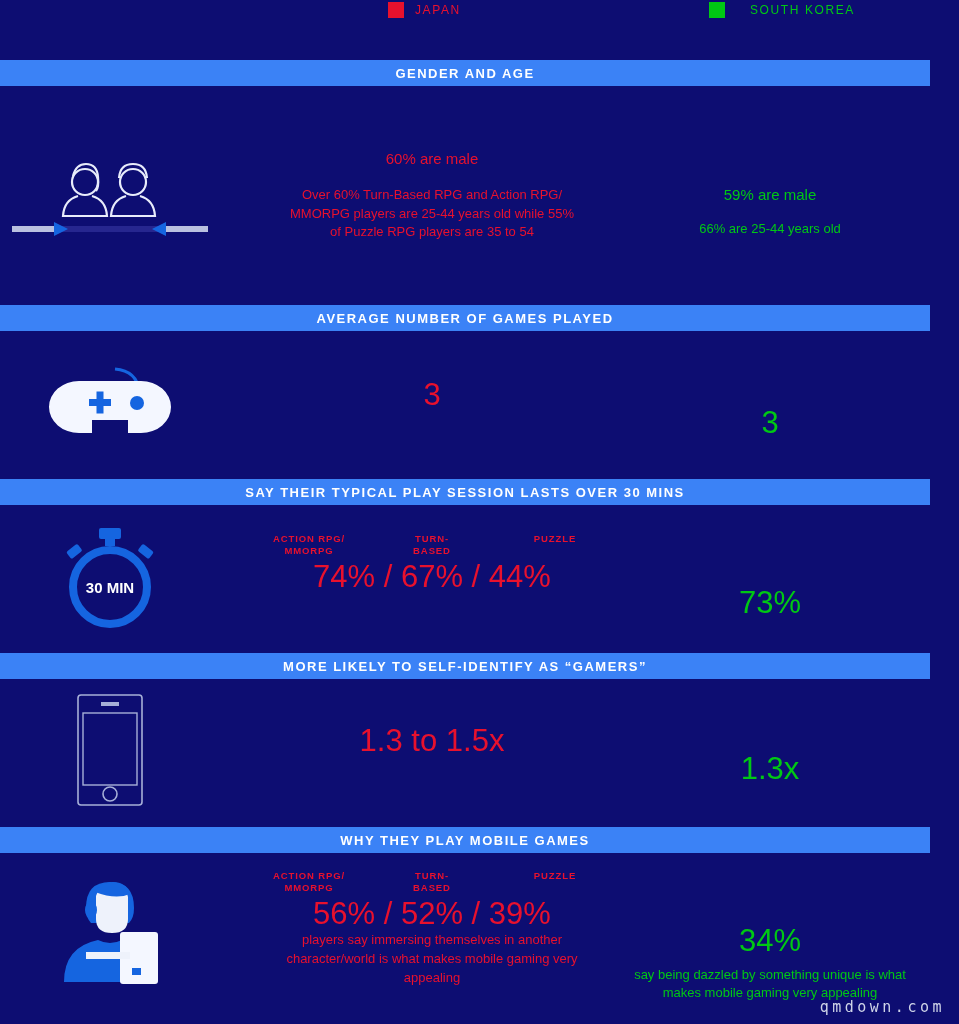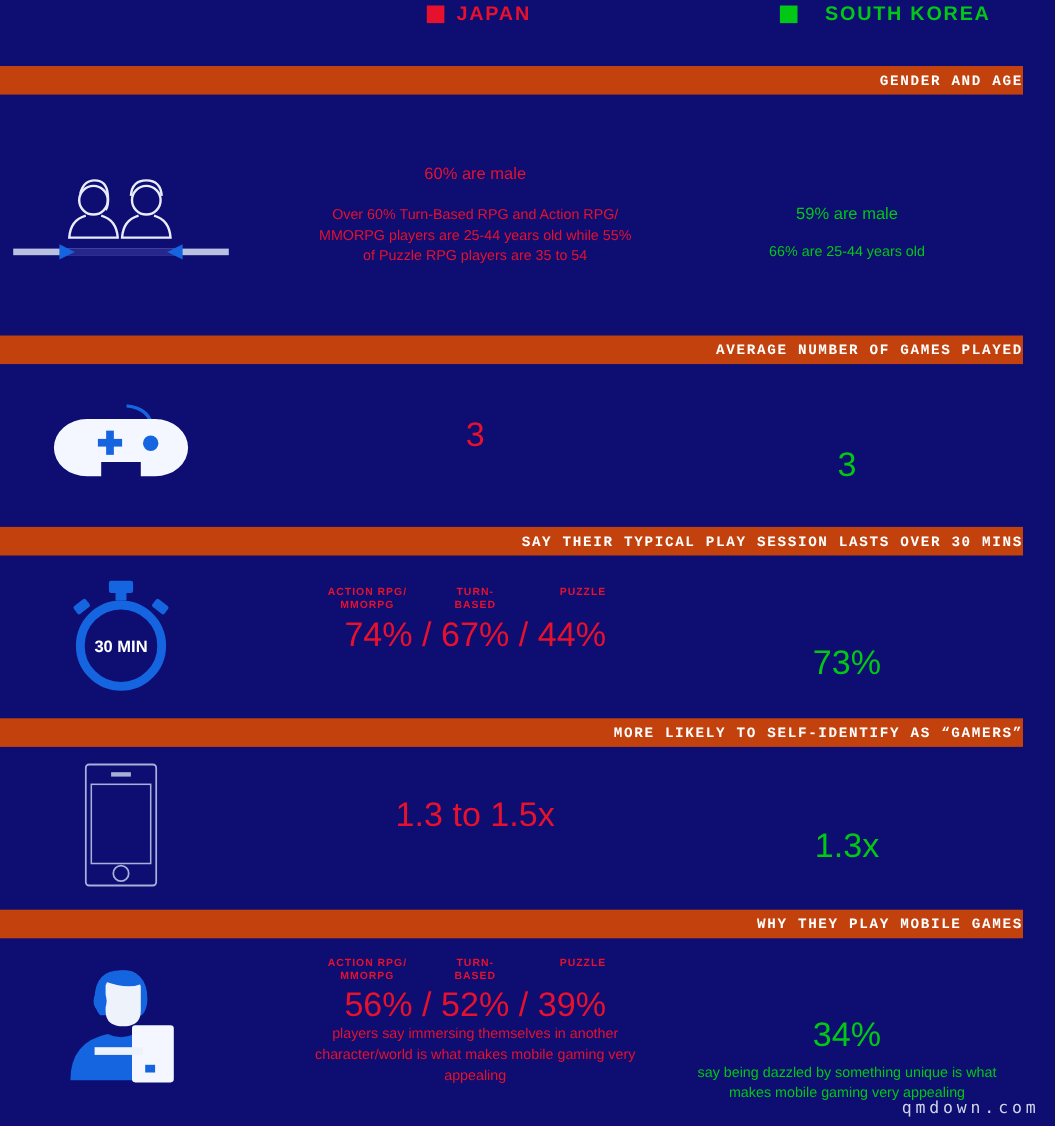--- a/index.html
+++ b/index.html
@@ -41,38 +41,37 @@
   .legend-japan { left: 388px; }
   .legend-korea { left: 709px; gap: 25px; }
   .swatch {
     width: 16px;
     height: 16px;
     display: inline-block;
   }
   .swatch-red { background: #e8112d; }
   .swatch-green { background: #00c814; }
   .legend-label {
-    font-size: 18px;
-    font-weight: bold;
+    font-size: 12px;
+    font-weight: normal;
     letter-spacing: 1.6px;
   }
   .legend-japan .legend-label { color: #e8112d; }
   .legend-korea .legend-label { color: #00c814; }
 
   
   .bar {
     position: absolute;
     left: 0;
     width: 930px;
     height: 26px;
-    background: #c2410c;
+    background: #3b82f6;
     display: flex;
     align-items: center;
-    justify-content: flex-end;
-    font-family: Liberation Mono, monospace;
+    justify-content: center;
   }
   .bar-title {
     font-size: 13px;
     font-weight: bold;
     letter-spacing: 1.5px;
     color: #ffffff;
     white-space: nowrap;
   }
 
   
@@ -118,22 +117,22 @@
     line-height: 1.45;
   }
   .tiny-label {
     font-size: 9.5px;
     font-weight: bold;
     letter-spacing: 0.9px;
     line-height: 1.25;
   }
   .cat-labels {
     display: flex;
-    justify-content: center;
-    gap: 24px;
+    justify-content: space-between;
+    gap: 36px;
     margin-bottom: 2px;
   }
   .cat-labels > div { width: 74px; }
 
   
   .watermark {
     position: absolute;
     right: 14px;
     bottom: 8px;
     font-size: 15px;

